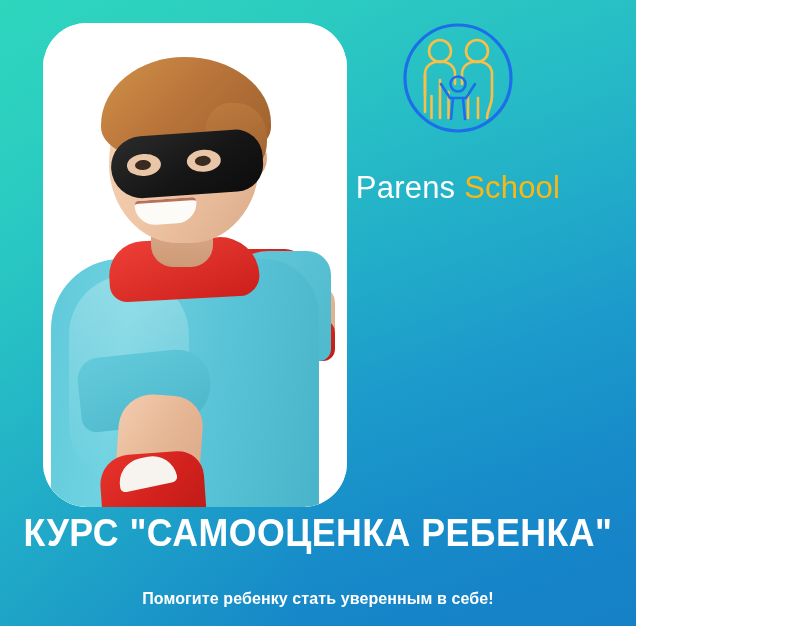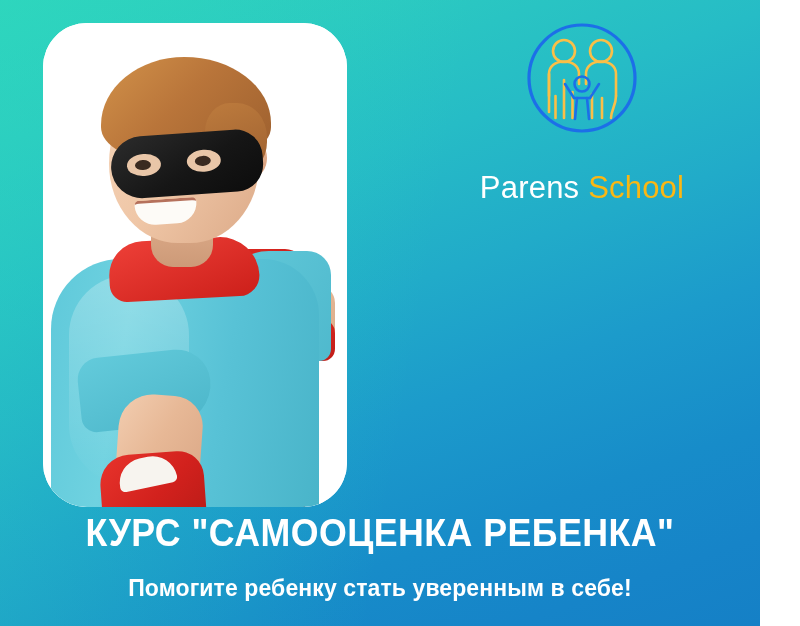--- a/index.html
+++ b/index.html
@@ -4,21 +4,21 @@
 <title>Parens School — Курс "Самооценка ребенка"</title>
 <style>
   html, body {
     margin: 0;
     padding: 0;
     background: #ffffff;
   }
 
   #poster {
     position: relative;
-    width: 760px;
+    width: 636px;
     height: 626px;
     overflow: hidden;
     font-family: "Liberation Sans", "DejaVu Sans", sans-serif;
     
     background:
       linear-gradient(160deg,
         #2ed3bd 0%,
         #2bc9c1 16%,
         #26bcc6 32%,
         #21abc9 48%,
@@ -324,22 +324,22 @@
     font-size: 38px;
     font-weight: 700;
     color: #ffffff;
     letter-spacing: 0.5px;
     line-height: 1.05;
     transform: scaleX(0.94);
     white-space: nowrap;
   }
 
   .subheadline {
-    margin: 22px 0 0 0;
-    font-size: 23px;
+    margin: 36px 0 0 0;
+    font-size: 16px;
     font-weight: 700;
     color: #ffffff;
     letter-spacing: 0.1px;
     line-height: 1.1;
     white-space: nowrap;
   }
 </style>
 </head>
 <body>
 

